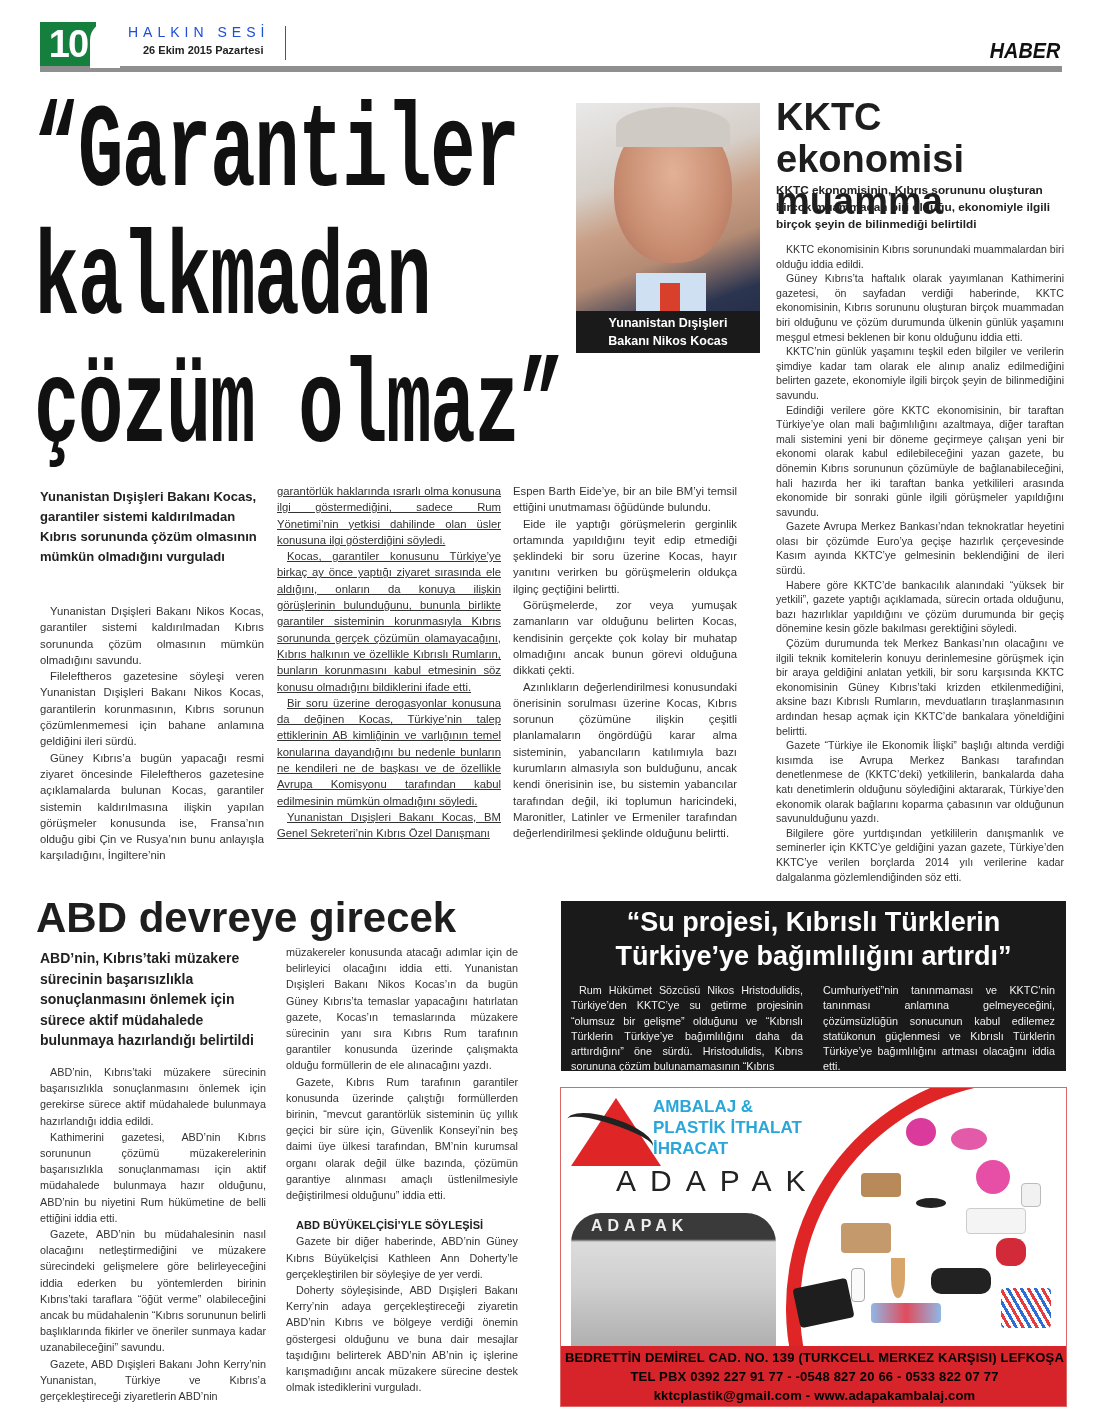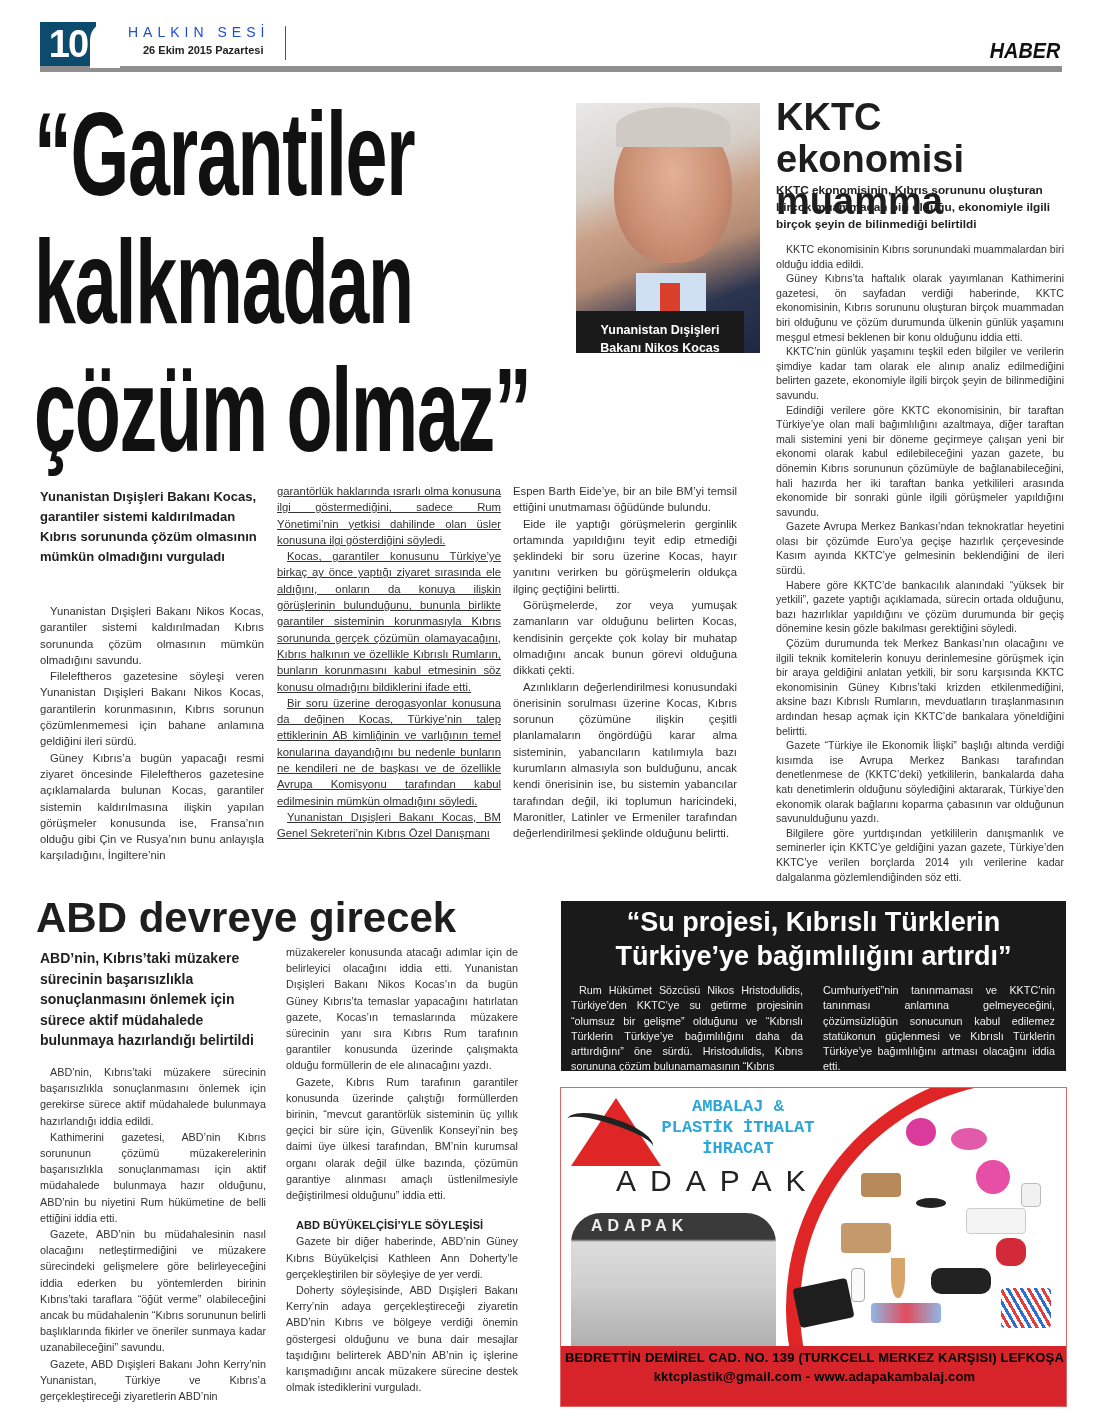--- a/index.html
+++ b/index.html
@@ -1,54 +1,54 @@
 <!DOCTYPE html>
 <html><head>
 <meta charset="utf-8">
 <style>
 *{box-sizing:border-box;margin:0;padding:0}
 body{width:1102px;height:1417px;background:#fff;position:relative;overflow:hidden;font-family:"Liberation Sans",sans-serif;color:#222}
 .abs{position:absolute}
 
 #hdr{left:40px;top:22px;width:1022px;height:48px}
 #hdr .bar{position:absolute;left:0;top:44px;width:1022px;height:6px;background:#8f8f8f}
-#hdr .pnum{position:absolute;left:0;top:0;width:56px;height:44px;background:#0c4a6e;color:#fff;font-size:38px;font-weight:bold;font-family:"Liberation Sans",sans-serif;line-height:44px;text-align:center;letter-spacing:-2px}
+#hdr .pnum{position:absolute;left:0;top:0;width:56px;height:44px;background:#15803d;color:#fff;font-size:38px;font-weight:bold;font-family:"Liberation Sans",sans-serif;line-height:44px;text-align:center;letter-spacing:-2px}
 #hdr .curve{position:absolute;left:50px;top:0;width:30px;height:46px;background:#fff;border-radius:18px 0 0 0}
 #hdr .paper{position:absolute;left:88px;top:2px;font-size:14px;letter-spacing:5px;color:#1d4ed8}
 #hdr .date{position:absolute;left:103px;top:22px;font-size:11px;font-weight:bold;color:#222}
 #hdr .vline{position:absolute;left:245px;top:4px;width:1px;height:34px;background:#555}
 #hdr .section{position:absolute;right:2px;top:16px;font-size:22px;font-weight:bold;font-style:italic;color:#111;transform:scaleX(0.9);transform-origin:right}
 
-#mainhl{left:34px;top:90px;width:540px;font-family:Liberation Sans, sans-serif;font-weight:bold;color:#111}
+#mainhl{left:34px;top:90px;width:540px;font-family:Liberation Mono, monospace;font-weight:bold;color:#111}
 #mainhl .ln{display:block;font-size:118px;line-height:128px;transform:scaleX(0.64);transform-origin:left;white-space:nowrap;letter-spacing:-2px}
 #photo{left:576px;top:103px;width:184px;height:250px;background:linear-gradient(160deg,#e9e9e9 0%,#d6cfc8 30%,#c99f86 45%,#b38a73 60%,#2c3550 78%,#1f2742 100%);overflow:hidden}
 #photo .head{position:absolute;left:38px;top:10px;width:118px;height:150px;border-radius:50% 50% 45% 45%;background:radial-gradient(ellipse at 50% 40%,#e2b197 0%,#c98e72 60%,#a86c55 100%)}
 #photo .hair{position:absolute;left:40px;top:4px;width:114px;height:40px;border-radius:50% 50% 0 0;background:#cfcbc4}
 #photo .shirt{position:absolute;left:60px;top:170px;width:70px;height:80px;background:#cfe0f2}
 #photo .tie{position:absolute;left:84px;top:180px;width:20px;height:70px;background:#d8402c}
-#photo .cap{position:absolute;left:0;bottom:0;width:168px;height:42px;background:#1a1a1a;color:#fff;font-size:12.5px;font-weight:bold;text-align:center;line-height:18px;padding-top:10px}
+#photo .cap{position:absolute;left:0;bottom:0;width:184px;height:42px;background:#1a1a1a;color:#fff;font-size:12.5px;font-weight:bold;text-align:center;line-height:18px;padding-top:3px}
 
 .deck{font-weight:bold;font-size:13px;line-height:20px;color:#222}
 .col{font-size:11.3px;line-height:16.3px;text-align:justify;color:#333}
 .col p{text-indent:10px}
 .col h4{font-size:11px;font-weight:bold;margin:14px 0 0 10px;color:#222}
 
 #kktc-title{left:776px;top:96px;width:300px;font-size:38px;font-weight:bold;line-height:42px;color:#1e1e1e}
 
 #abd-title{left:36px;top:893px;width:500px;font-size:42px;font-weight:bold;color:#1e1e1e;line-height:50px}
 
 #water{left:561px;top:901px;width:505px;height:170px;background:#1a1a1a;color:#fff}
 #water .t{position:absolute;left:0;top:4px;width:505px;text-align:center;font-size:27px;font-weight:bold;line-height:34px}
 #water .c{position:absolute;top:82px;width:232px;font-size:10.8px;line-height:15.3px;text-align:justify;color:#f0f0f0}
 #water .c p{text-indent:8px}
 
 #ad{left:560px;top:1087px;width:507px;height:320px;border:1px solid #d66;background:#fff;overflow:hidden}
 #ad .logoTri{position:absolute;left:10px;top:10px;width:0;height:0;border-left:45px solid transparent;border-right:45px solid transparent;border-bottom:68px solid #e02527}
 #ad .swoosh{position:absolute;left:4px;top:30px;width:90px;height:30px;border-top:6px solid #222;border-radius:50% 50% 0 0;transform:rotate(18deg)}
-#ad .tag{position:absolute;left:92px;top:8px;width:170px;text-align:center;font-family:Liberation Mono, monospace;font-weight:bold;color:#2aa7d8;font-size:17px;line-height:21px}
+#ad .tag{position:absolute;left:92px;top:8px;width:170px;font-family:Liberation Sans, sans-serif;font-weight:bold;color:#2aa7d8;font-size:17px;line-height:21px}
 #ad .brand{position:absolute;left:55px;top:76px;font-size:30px;letter-spacing:14px;color:#222;font-weight:normal}
 #ad .store{position:absolute;left:10px;top:125px;width:205px;height:145px;border-radius:30px 30px 0 0;background:linear-gradient(180deg,#3a3a3a 0%,#3a3a3a 18%,#dcdcdc 20%,#cfcfcf 50%,#a9a9a9 100%)}
 #ad .store span{position:absolute;left:20px;top:4px;color:#eee;font-weight:bold;font-size:16px;letter-spacing:5px}
 #ad .arc{position:absolute;left:225px;top:-20px;width:480px;height:480px;border-radius:50%;border:14px solid #e02527;border-right-color:transparent;border-bottom-color:transparent;transform:rotate(-12deg)}
 #ad .prod{position:absolute;border-radius:4px}
 #ad .foot{position:absolute;left:0;bottom:0;width:507px;height:60px;background:#d7232a;color:#000000;text-align:center;font-weight:bold;font-size:13px;line-height:19px;padding-top:2px;letter-spacing:0.2px}
 </style>
 </head>
 <body>
 
@@ -165,15 +165,16 @@
   <div class="prod" style="left:280px;top:135px;width:50px;height:30px;background:#c49a6c;"></div>
   <div class="prod" style="left:435px;top:150px;width:30px;height:28px;background:#d32a3a;border-radius:40%;"></div>
   <div class="prod" style="left:290px;top:180px;width:14px;height:34px;background:#fafafa;border:1px solid #aaa;"></div>
   <div class="prod" style="left:330px;top:170px;width:14px;height:40px;background:#d7a46a;border-radius:0 0 50% 50%;"></div>
   <div class="prod" style="left:370px;top:180px;width:60px;height:26px;background:#222;border-radius:10px;"></div>
   <div class="prod" style="left:235px;top:195px;width:55px;height:40px;background:#1e1e1e;transform:rotate(-12deg);"></div>
   <div class="prod" style="left:310px;top:215px;width:70px;height:20px;background:linear-gradient(90deg,#8fb8e6,#e04c5c,#8fb8e6);"></div>
   <div class="prod" style="left:440px;top:200px;width:50px;height:40px;background:repeating-linear-gradient(60deg,#2b6fd6 0 3px,#fff 3px 6px,#e53d3d 6px 9px,#fff 9px 12px);"></div>
   <div class="foot">
     <div>BEDRETTİN DEMİREL CAD. NO. 139 (TURKCELL MERKEZ KARŞISI) LEFKOŞA</div>
+    <div>TEL PBX 0392 227 91 77 - -0548 827 20 66 - 0533 822 07 77</div>
     <div>kktcplastik@gmail.com - www.adapakambalaj.com</div>
   </div>
 </div>
 
 </body></html>

